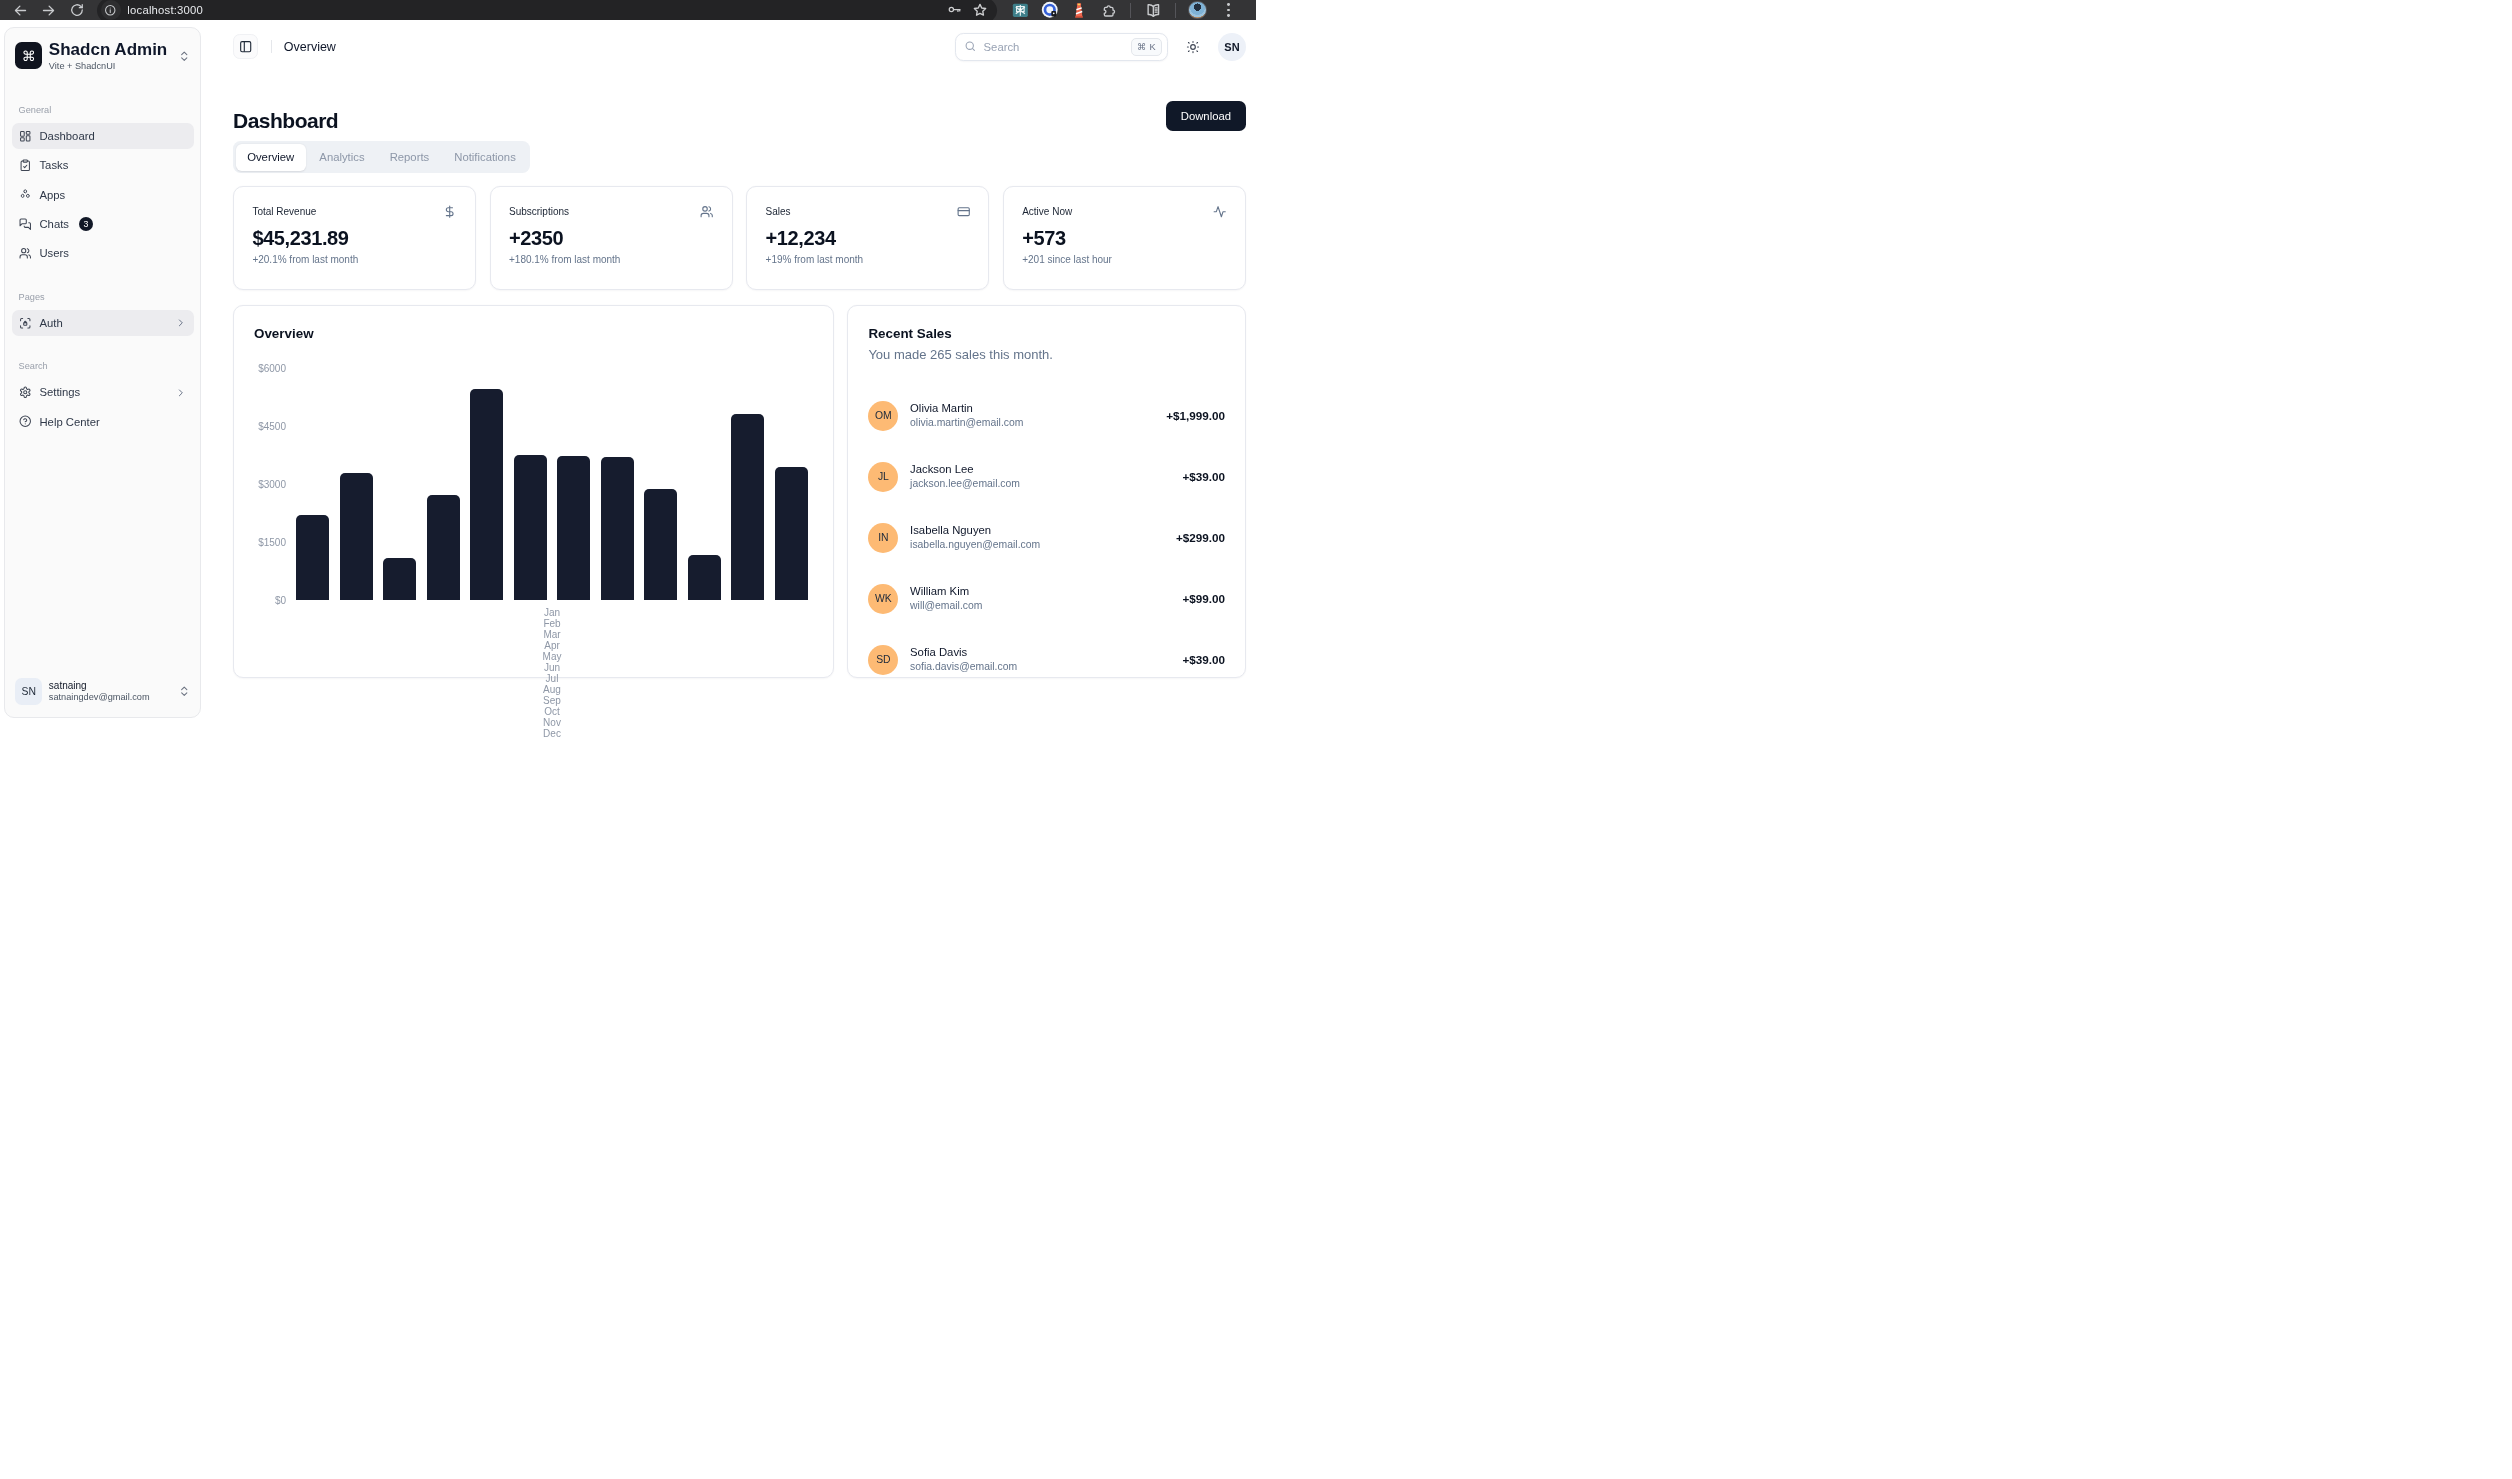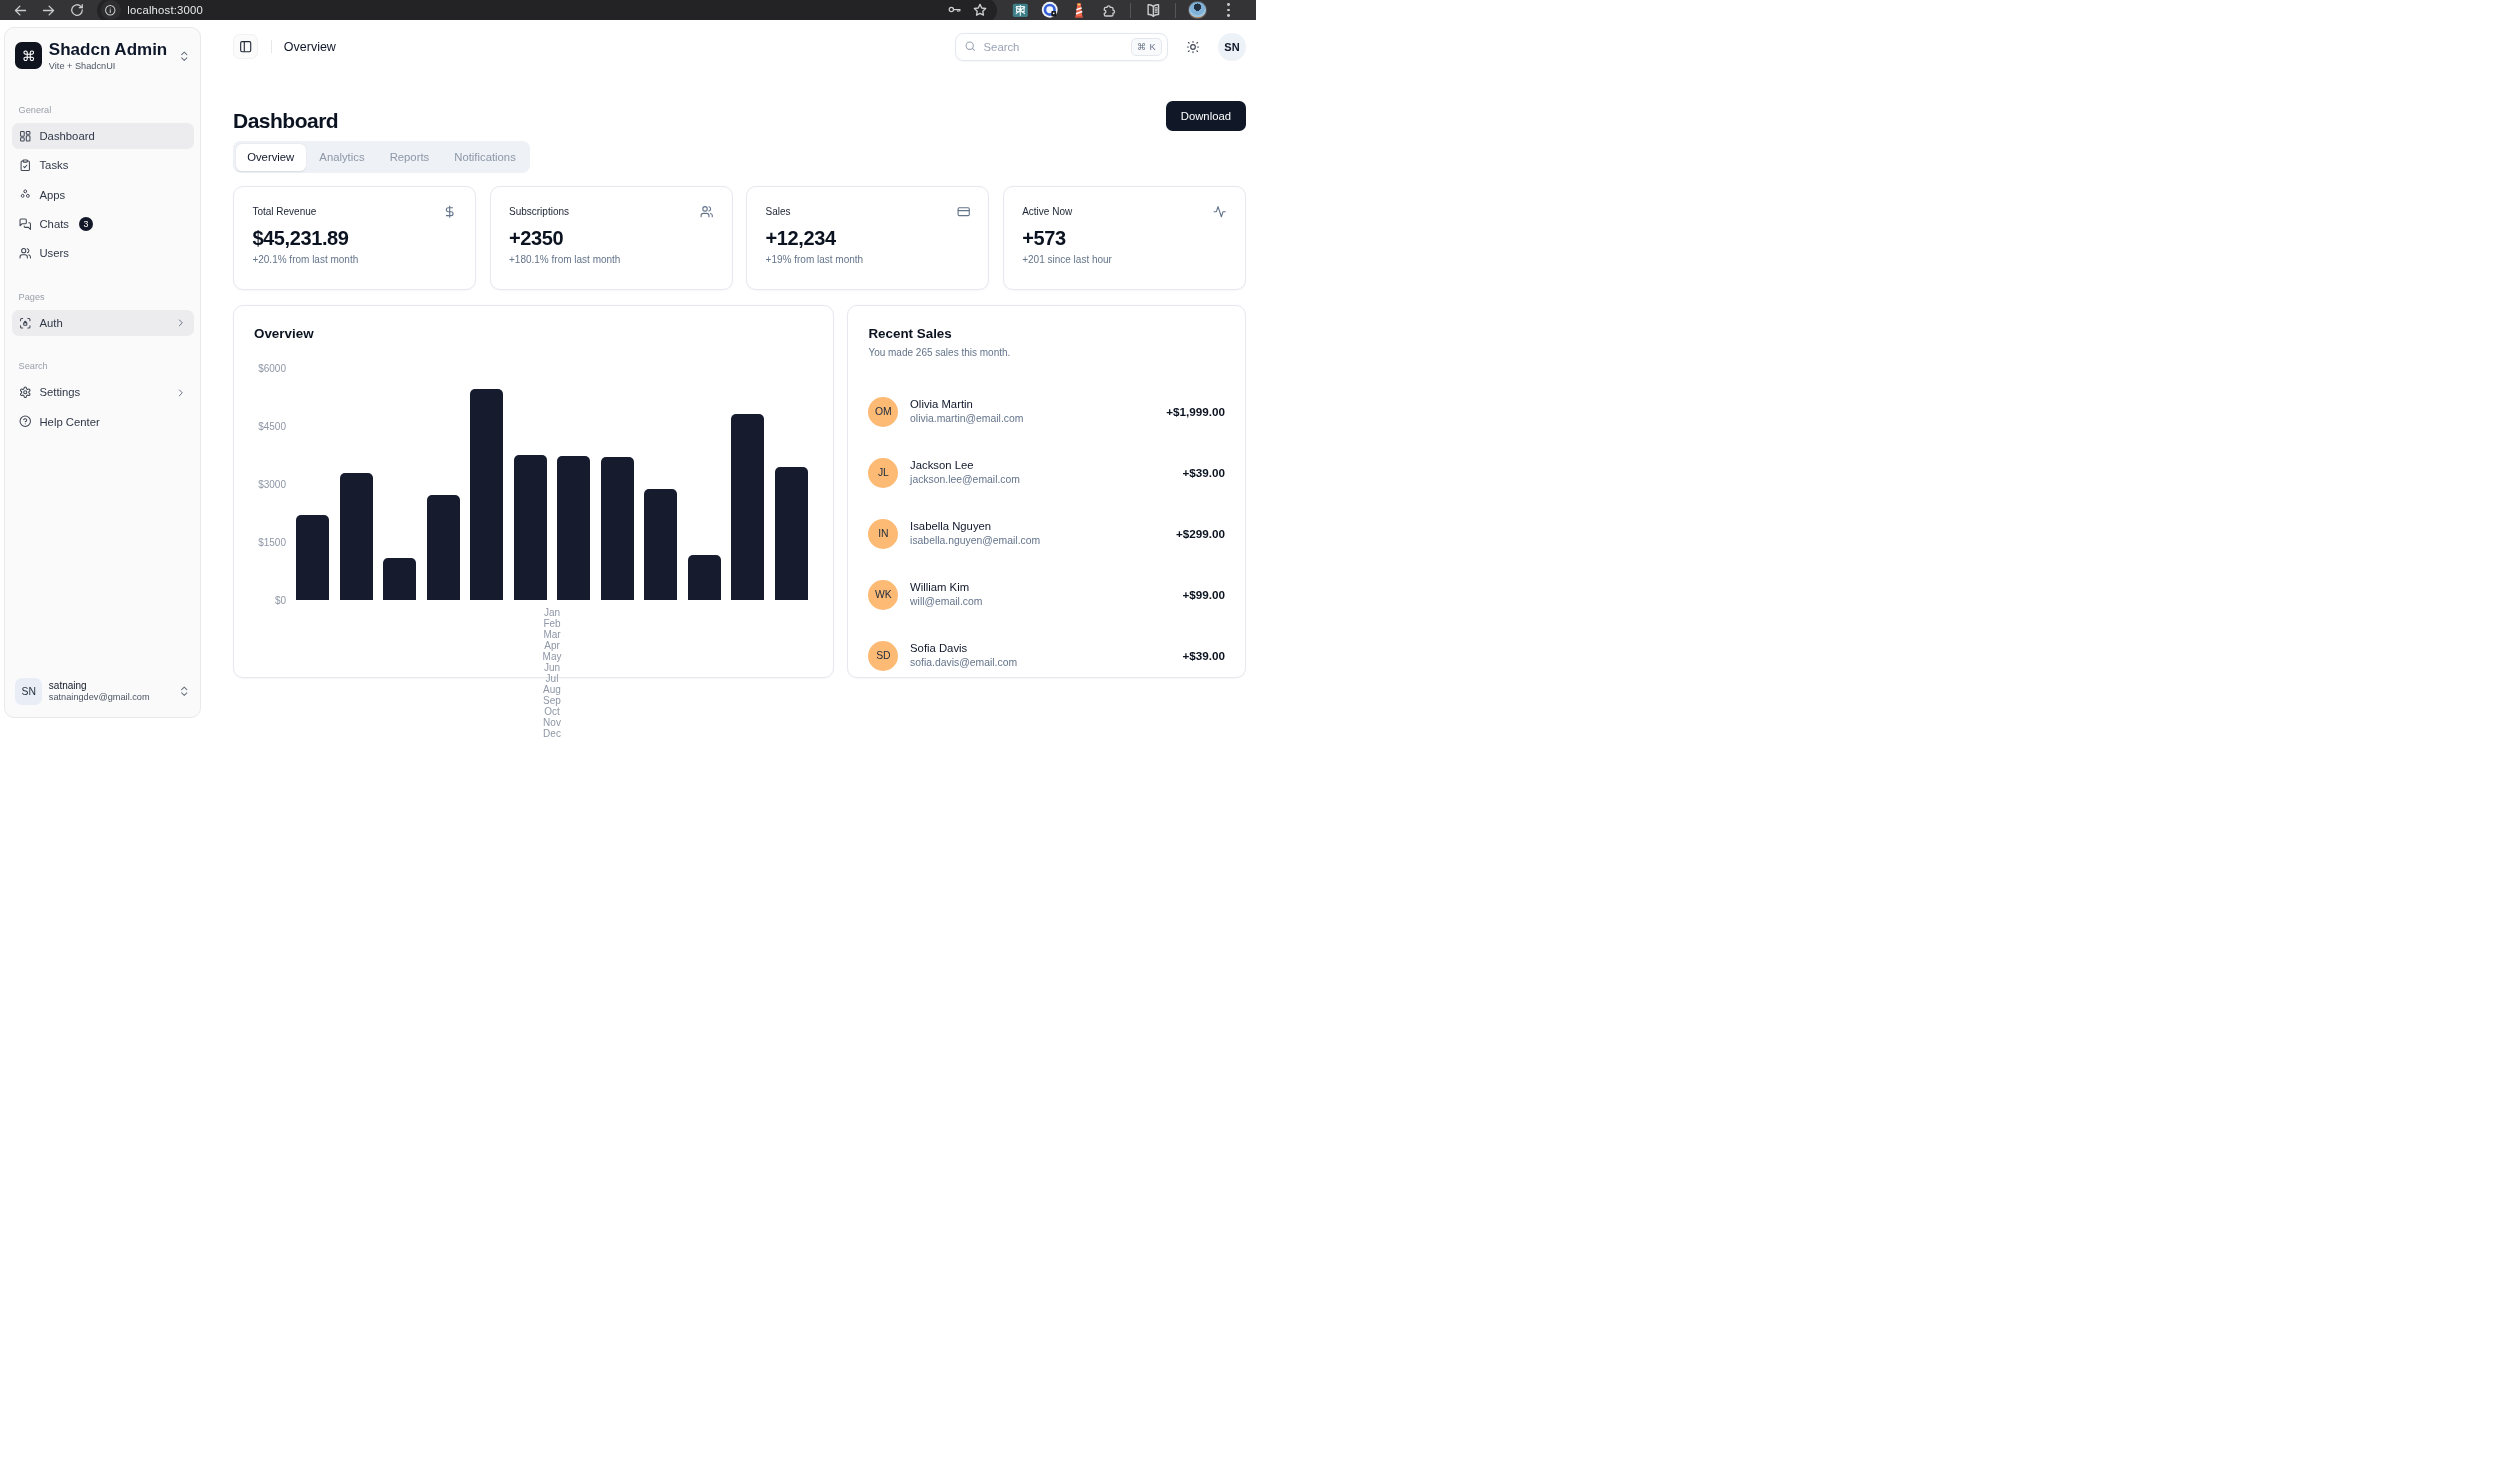--- a/index.html
+++ b/index.html
@@ -83,21 +83,21 @@
   .chart { margin-top:27px; display:flex; }
   .y-axis { width:37px; position:relative; height:232px; }
   .ytick { position:absolute; right:5px; transform:translateY(50%); font-size:10px; color:#8e97a6; }
   .plot { flex:1; height:232px; display:flex; align-items:flex-end; }
   .slot { flex:1; display:flex; justify-content:center; align-items:flex-end; height:100%; }
   .bar { width:33px; background:#161c2e; border-radius:5px 5px 0 0; }
   .months { display:flex; margin-left:37px; margin-top:7.5px;flex-direction:column; }
   .months span { flex:1; text-align:center; font-size:10px; color:#8e97a6; }
 
   .sales-card { flex:1; padding:20px; display:flex; flex-direction:column; }
-  .sales-sub { margin-top:5.8px; font-size:10px; color:#64748b; }
+  .sales-sub { margin-top:5.8px; font-size:13px; color:#64748b; }
   .sales-list { margin-top:39px; display:flex; flex-direction:column; gap:31px; }
   .sale-row { display:flex; align-items:center; }
   .sale-avatar { width:30px; height:30px; border-radius:50%; background:#fdba74; color:#202c3c; font-size:10.4px; display:flex; align-items:center; justify-content:center; flex:0 0 auto; }
   .sale-info { margin-left:11.7px; }
   .sale-name { font-size:11.3px; font-weight:500; color:#0f172a; line-height:1.35; }
   .sale-email { font-size:10.4px; color:#64748b; line-height:1.35; }
   .sale-amount { margin-left:auto; font-size:11.7px; font-weight:bold; color:#0b1220; }
 </style>
 </head>
 <body>

